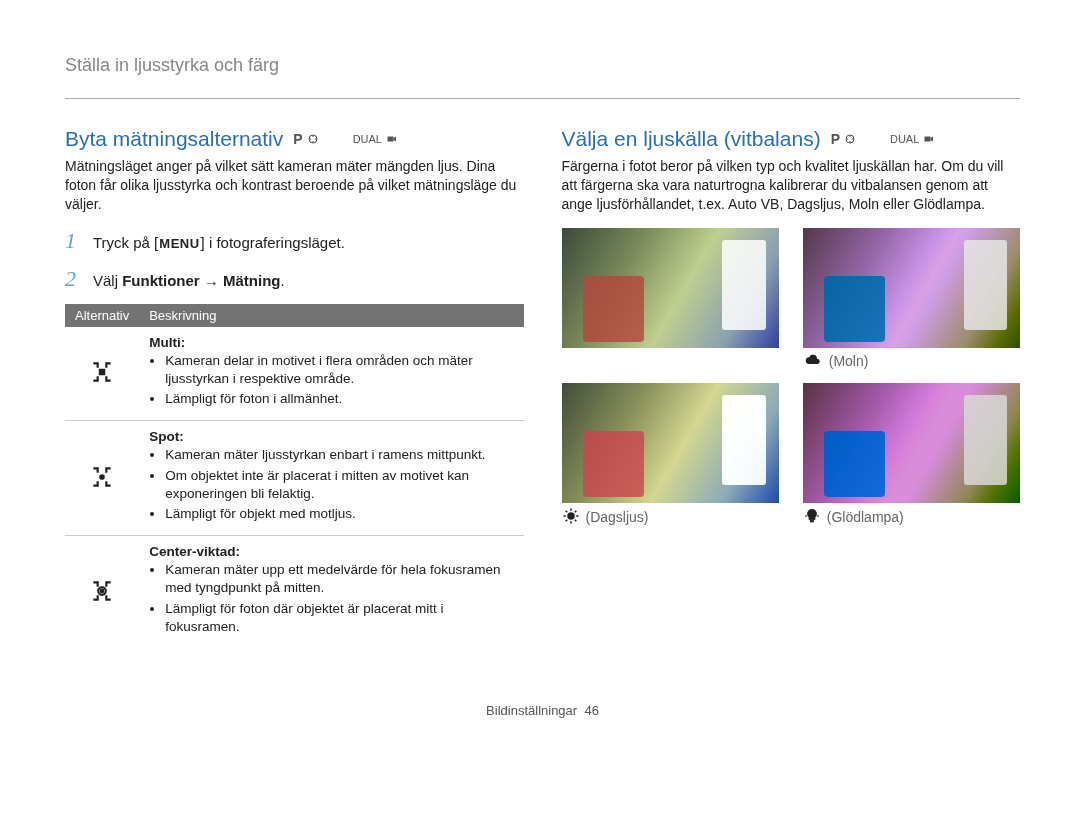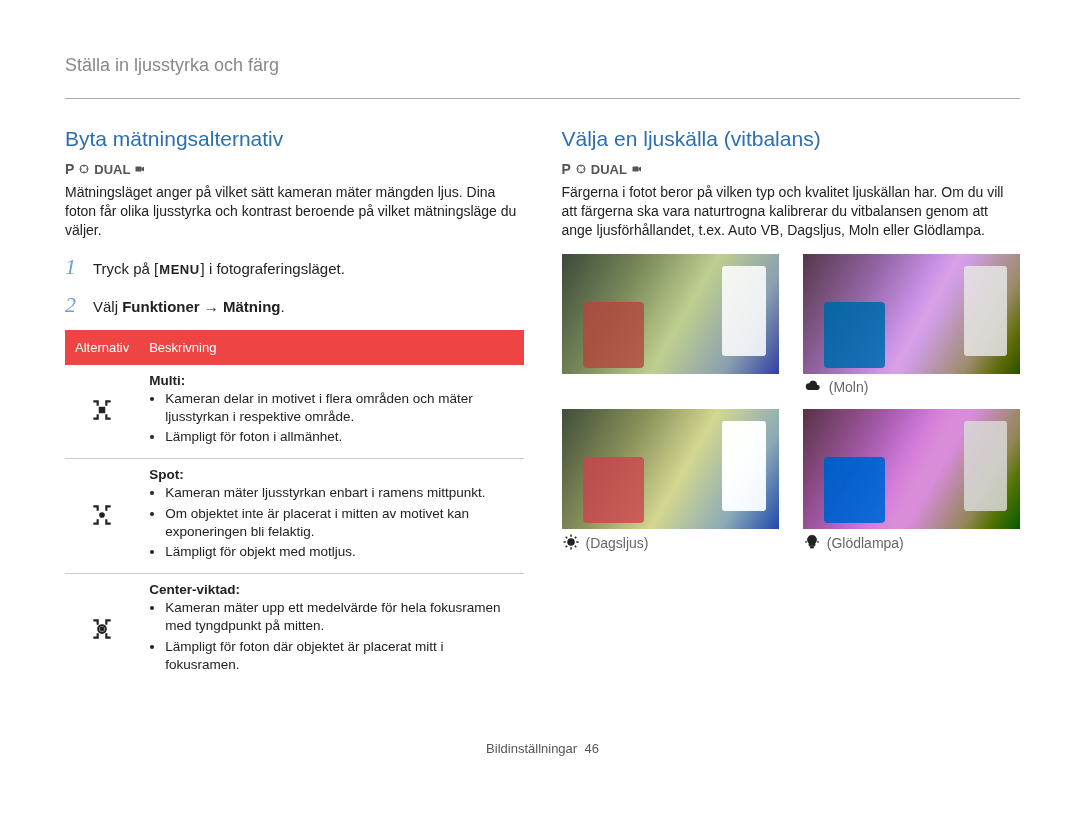--- a/index.html
+++ b/index.html
@@ -30,35 +30,34 @@
   }
   .col {
     flex: 1;
     min-width: 0;
   }
   .section-title {
     font-size: 21px;
     color: #2b6fb2;
     font-weight: 400;
     display: flex;
-    align-items: flex-start;
+    align-items: center;
     gap: 10px;
     margin-bottom: 6px;
-    flex-direction: column;
   }
   .mode-icons {
     font-size: 12px;
     color: #555;
     display: inline-flex;
     align-items: center;
     gap: 3px;
     font-weight: bold;
   }
   .mode-icons .p { font-size:14px; font-weight:bold; }
-  .mode-icons .d { font-size:13px; font-weight:bold; letter-spacing:0; }
+  .mode-icons .d { font-size:11px; font-weight:normal; letter-spacing:0;margin-left:30px; }
   .mode-icons svg { width:14px; height:12px; }
   .intro {
     font-size: 14px;
     line-height: 1.35;
     margin-bottom: 14px;
   }
   .steps {
     margin-top: 14px;
   }
   .step {
@@ -85,25 +84,25 @@
     letter-spacing: 0.5px;
   }
   .bold { font-weight: bold; }
   table.opt {
     border-collapse: collapse;
     width: 100%;
     font-size: 13.5px;
     margin-top: 4px;
   }
   table.opt th {
-    background: #ef4444;
+    background: #737373;
     color: #fff;
     font-weight: 400;
     text-align: left;
-    padding: 10px 10px;
+    padding: 4px 10px;
     font-size: 13px;
   }
   table.opt td {
     border-bottom: 1px solid #ccc;
     padding: 8px 10px 10px 10px;
     vertical-align: top;
   }
   table.opt td.iconcell {
     width: 42px;
     text-align: center;

